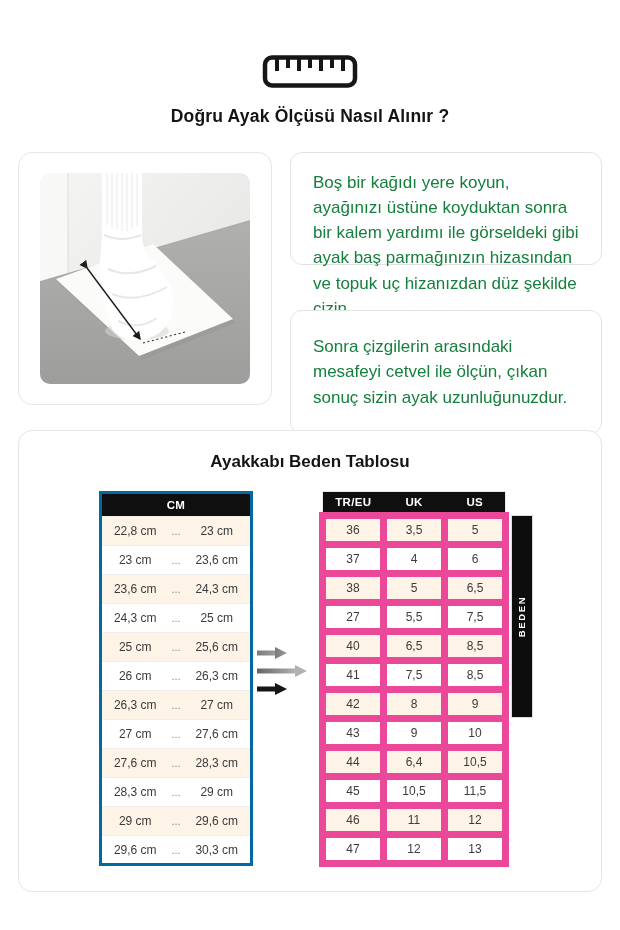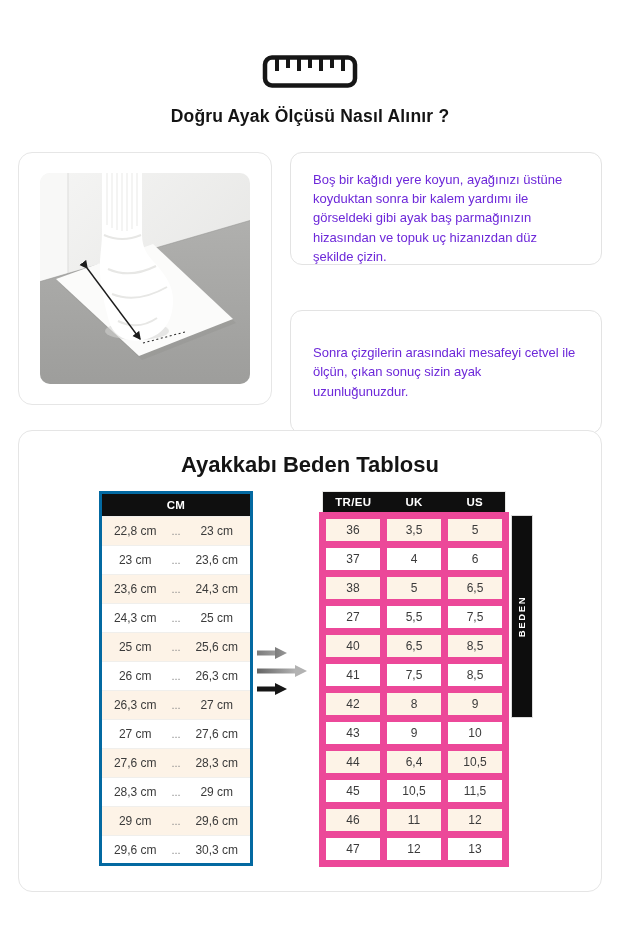--- a/index.html
+++ b/index.html
@@ -14,29 +14,29 @@
   .page-title { position:absolute; top:106px; left:0; width:620px; text-align:center;
     font-size:17.5px; font-weight:700; color:#141414; letter-spacing:.2px; }
 
   
   .photo-card { position:absolute; left:18px; top:152px; width:254px; height:253px;
     background:#fff; border:1px solid #e6e6e6; border-radius:14px; }
   .photo-frame { position:absolute; left:21px; top:20px; width:210px; height:211px;
     border-radius:10px; overflow:hidden; }
   .step-box { position:absolute; left:290px; width:312px; background:#fff;
     border:1px solid #e3e3e3; border-radius:12px; padding:17px 22px; display:flex; }
-  .step-box p { font-size:13px; line-height:1.48; color:#6d28d9; }
+  .step-box p { font-size:17px; line-height:1.48; color:#15803d; }
   .step-1 { top:152px; height:113px; align-items:flex-start; }
   .step-2 { top:281px; height:124px; align-items:center;margin-top:29px; }
 
   
   .size-card { position:absolute; left:18px; top:430px; width:584px; height:462px;
     background:#fff; border:1px solid #e5e5e5; border-radius:14px; }
   .size-title { position:absolute; top:21px; left:0; width:100%; text-align:center;
-    font-size:22px; font-weight:700; color:#141414; }
+    font-size:17px; font-weight:700; color:#141414; }
 
   table { border-collapse:collapse; }
   .cm-table { position:absolute; left:80px; top:60px; width:154px; }
   .sizes-table { position:absolute; left:300px; top:60px; width:190px; }
   th { background:#0f0f0f; color:#fff; font-size:11.5px; font-weight:700; height:24px;
     letter-spacing:.3px; text-align:center; }
   td { height:29px; font-size:12px; color:#3b3b3b; text-align:center;
     border:1px solid #f0efec; background:#fff; }
   .cm-table td { border-left:none; border-right:none; }
   .cm-table { border:3px solid #0369a1; }

